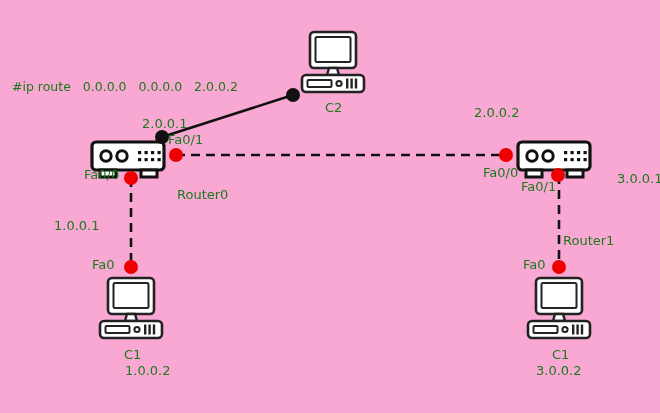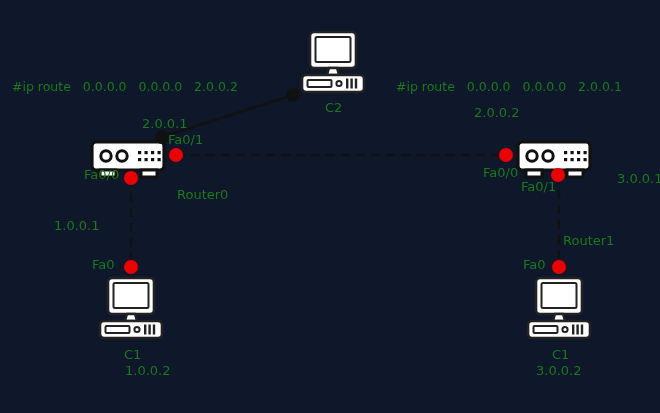--- a/index.html
+++ b/index.html
@@ -8,21 +8,21 @@
     padding: 0;
     background: #ffffff;
   }
   body {
     font-family: "DejaVu Sans", "Liberation Sans", sans-serif;
   }
   #canvas {
     position: relative;
     width: 660px;
     height: 413px;
-    background: #0f172a;
+    background: #f9a8d4;
     overflow: hidden;
   }
   #svg-layer {
     position: absolute;
     left: 0;
     top: 0;
     width: 660px;
     height: 413px;
   }
   .lbl {
@@ -105,21 +105,20 @@
 
     <circle cx="176" cy="155" r="7" fill="#ee0000"></circle>
     <circle cx="131" cy="178" r="7" fill="#ee0000"></circle>
     <circle cx="506" cy="155" r="7" fill="#ee0000"></circle>
     <circle cx="558" cy="175" r="7" fill="#ee0000"></circle>
     <circle cx="131" cy="267" r="7" fill="#ee0000"></circle>
     <circle cx="559" cy="267" r="7" fill="#ee0000"></circle>
   </svg>
 
   <div class="lbl cmd" style="left:12px; top:80px;">#ip route   0.0.0.0   0.0.0.0   2.0.0.2</div>
-  <div class="lbl cmd" style="left:396px; top:80px;">#ip route   0.0.0.0   0.0.0.0   2.0.0.1</div>
 
   <div class="lbl" style="left:142px; top:117px;">2.0.0.1</div>
   <div class="lbl" style="left:54px; top:198px;margin-top:21px;">1.0.0.1</div>
   <div class="lbl" style="left:474px; top:106px;">2.0.0.2</div>
   <div class="lbl" style="left:617px; top:172px;">3.0.0.1</div>
 
   <div class="lbl" style="left:168px; top:133px;">Fa0/1</div>
   <div class="lbl" style="left:84px; top:168px;">Fa0/0</div>
   <div class="lbl" style="left:483px; top:166px;">Fa0/0</div>
   <div class="lbl" style="left:521px; top:180px;">Fa0/1</div>

